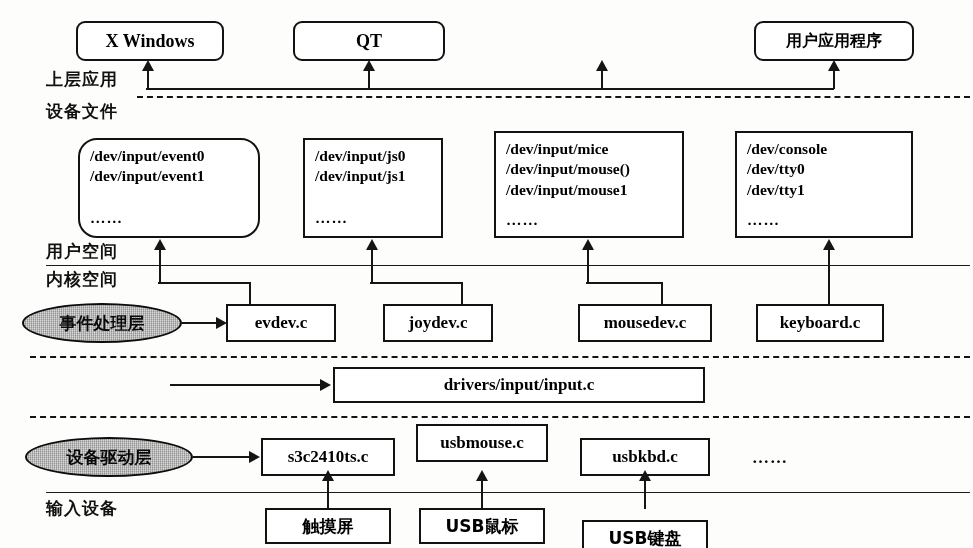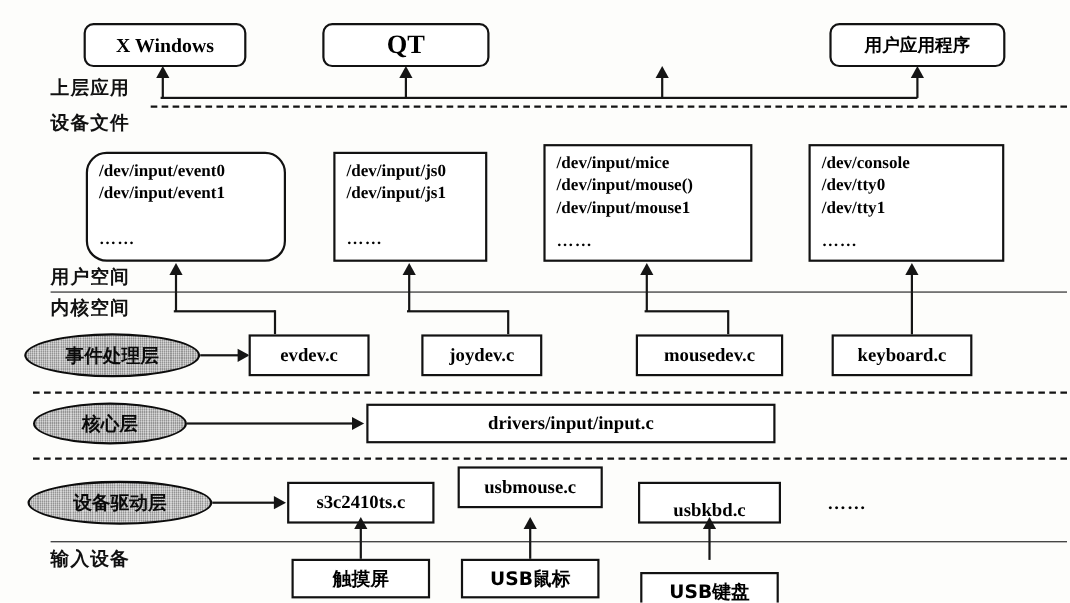--- a/index.html
+++ b/index.html
@@ -98,21 +98,21 @@
   .cjk{font-family:"DejaVu Sans","Liberation Sans",sans-serif;}
 </style>
 </head>
 <body>
 
 <div id="stage">
 
   <div class="box rounded" style="left:76px;top:21px;width:148px;height:40px;font-size:18px;">
     <span>X Windows</span>
   </div>
-  <div class="box rounded" style="left:293px;top:21px;width:152px;height:40px;font-size:24px;text-align:right;">
+  <div class="box rounded" style="left:293px;top:21px;width:152px;height:40px;font-size:18px;text-align:right;">
     <span>QT</span>
   </div>
   <div class="box rounded cjk" style="left:754px;top:21px;width:160px;height:40px;font-size:16px;">
     <span>用户应用程序</span>
   </div>
 
   <div class="hline" style="left:146px;top:88px;width:688px;"></div>
 
   <div class="vline" style="left:147px;top:68px;height:21px;"></div>
   <div class="arrow-up" style="left:142px;top:60px;"></div>
@@ -207,23 +207,20 @@
   </div>
   <div class="box" style="left:578px;top:304px;width:134px;height:38px;font-size:17px;">
     <span>mousedev.c</span>
   </div>
   <div class="box" style="left:756px;top:304px;width:128px;height:38px;font-size:17px;">
     <span>keyboard.c</span>
   </div>
 
   <div class="dashed" style="left:30px;top:356px;width:940px;"></div>
 
-  <div class="ellipse" style="left:30px;top:366px;width:140px;height:38px;font-size:17px;">
-    <span>核心层</span>
-  </div>
   <div class="hline" style="left:170px;top:384px;width:152px;"></div>
   <div class="arrow-right" style="left:320px;top:379px;"></div>
 
   <div class="box" style="left:333px;top:367px;width:372px;height:36px;font-size:17px;">
     <span>drivers/input/input.c</span>
   </div>
 
   <div class="dashed" style="left:30px;top:416px;width:940px;"></div>
 
   <div class="ellipse" style="left:25px;top:437px;width:168px;height:40px;font-size:17px;">
@@ -231,21 +228,21 @@
   </div>
   <div class="hline" style="left:193px;top:456px;width:58px;"></div>
   <div class="arrow-right" style="left:249px;top:451px;"></div>
 
   <div class="box" style="left:261px;top:438px;width:134px;height:38px;font-size:17px;">
     <span>s3c2410ts.c</span>
   </div>
   <div class="box" style="left:416px;top:424px;width:132px;height:38px;font-size:17px;">
     <span>usbmouse.c</span>
   </div>
-  <div class="box" style="left:580px;top:438px;width:130px;height:38px;font-size:17px;align-items:flex-end;">
+  <div class="box" style="left:580px;top:438px;width:130px;height:38px;font-size:17px;">
     <span>usbkbd.c</span>
   </div>
   <div class="dots" style="position:absolute;left:752px;top:448px;font-size:17px;">……</div>
 
   <div class="hline thin" style="left:46px;top:492px;width:924px;"></div>
 
   <div class="vline" style="left:327px;top:478px;height:14px;"></div>
   <div class="arrow-up" style="left:322px;top:470px;"></div>
   <div class="vline" style="left:481px;top:478px;height:14px;"></div>
   <div class="arrow-up" style="left:476px;top:470px;"></div>

